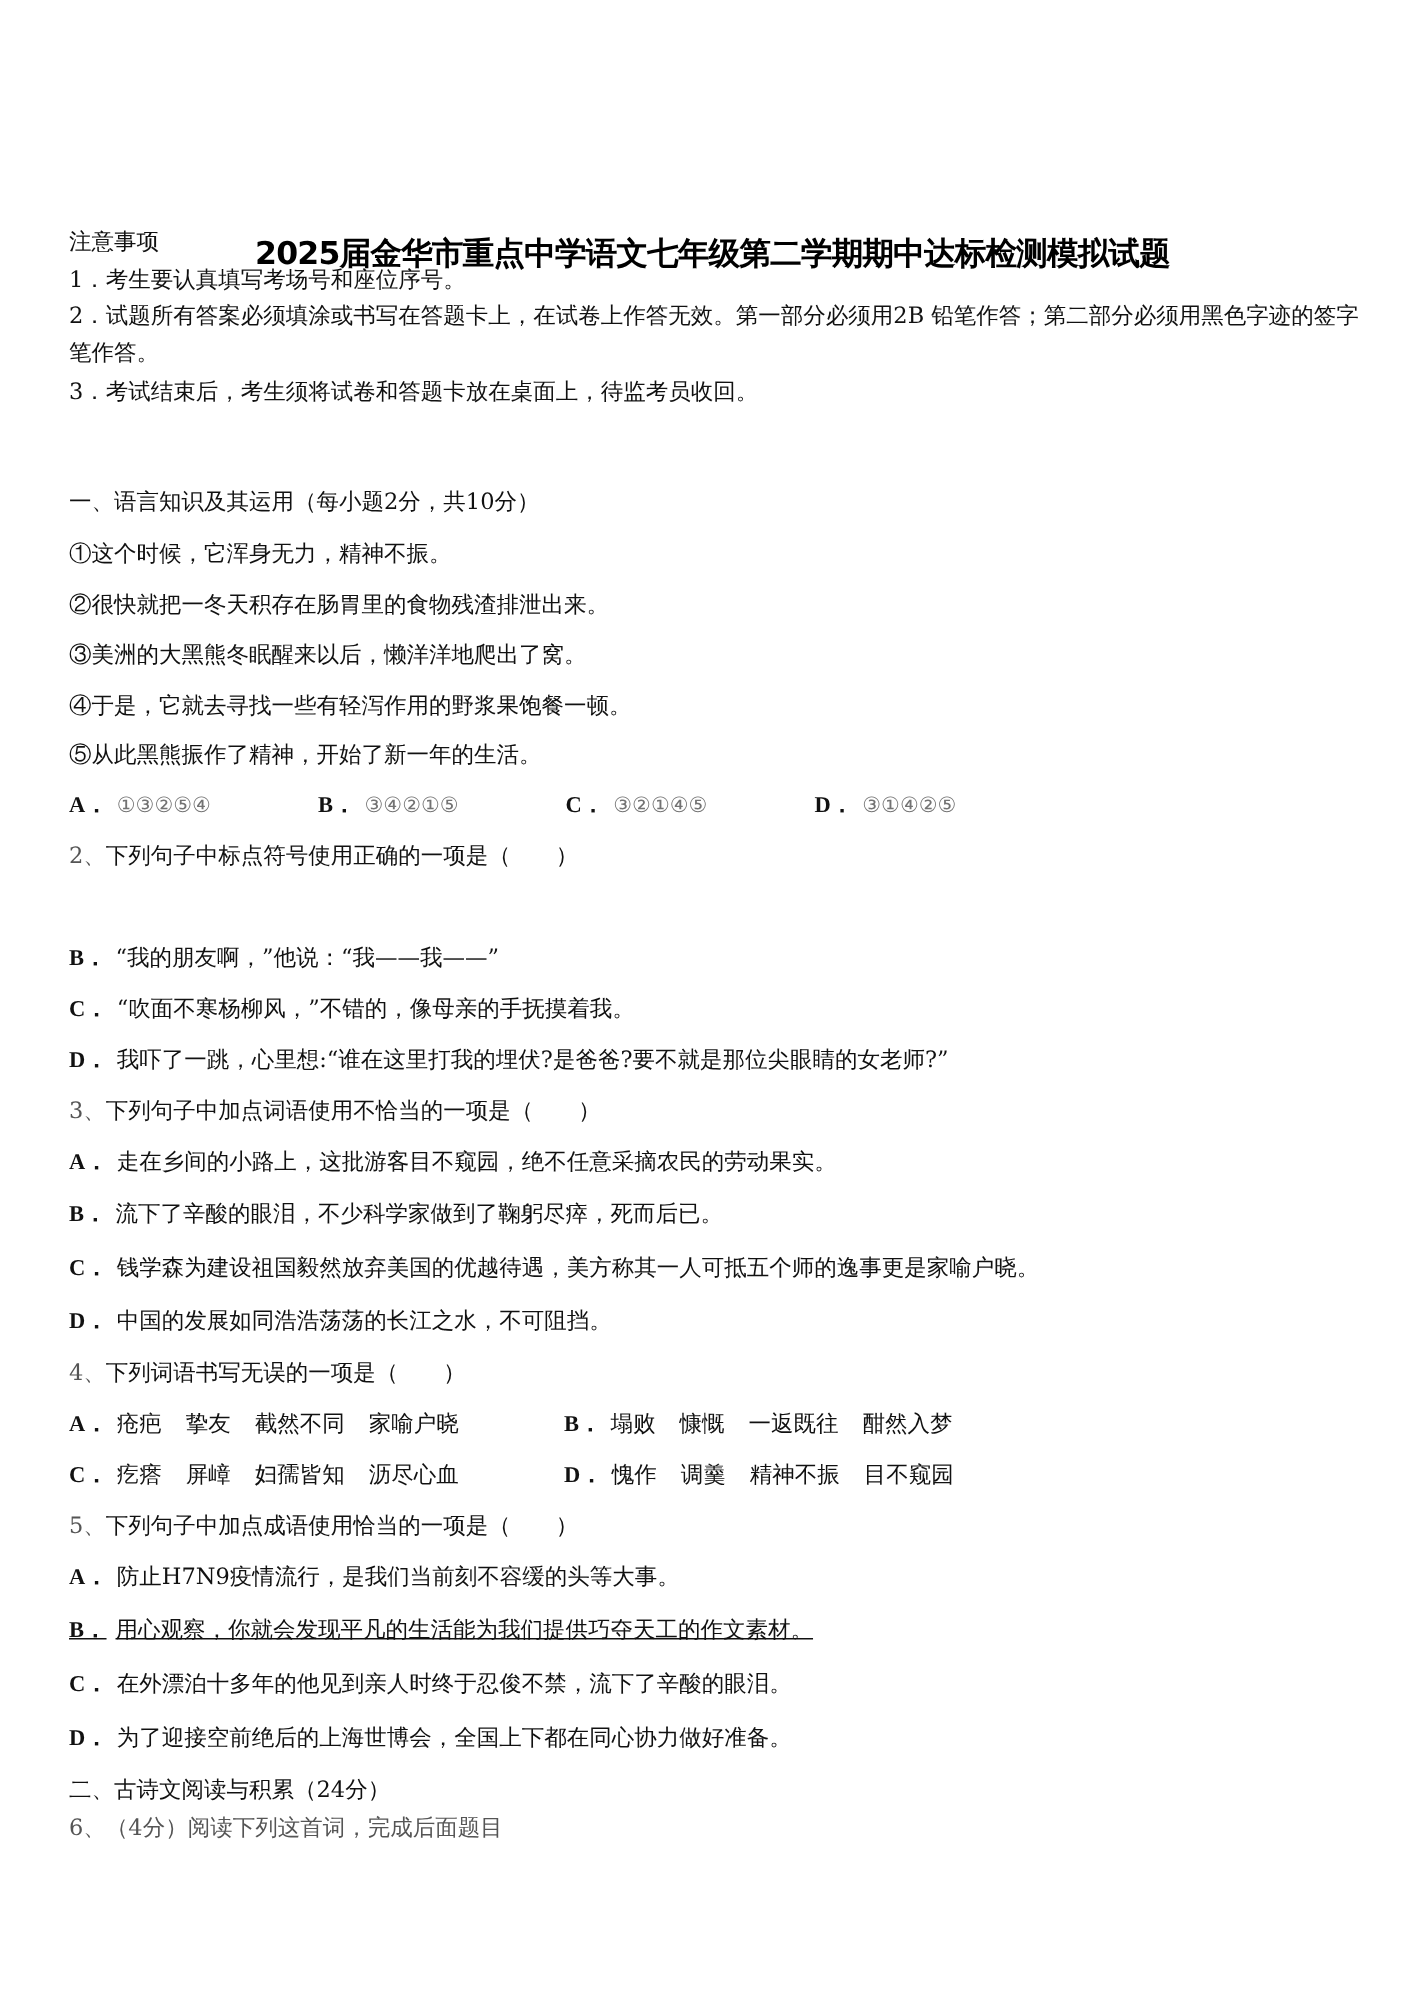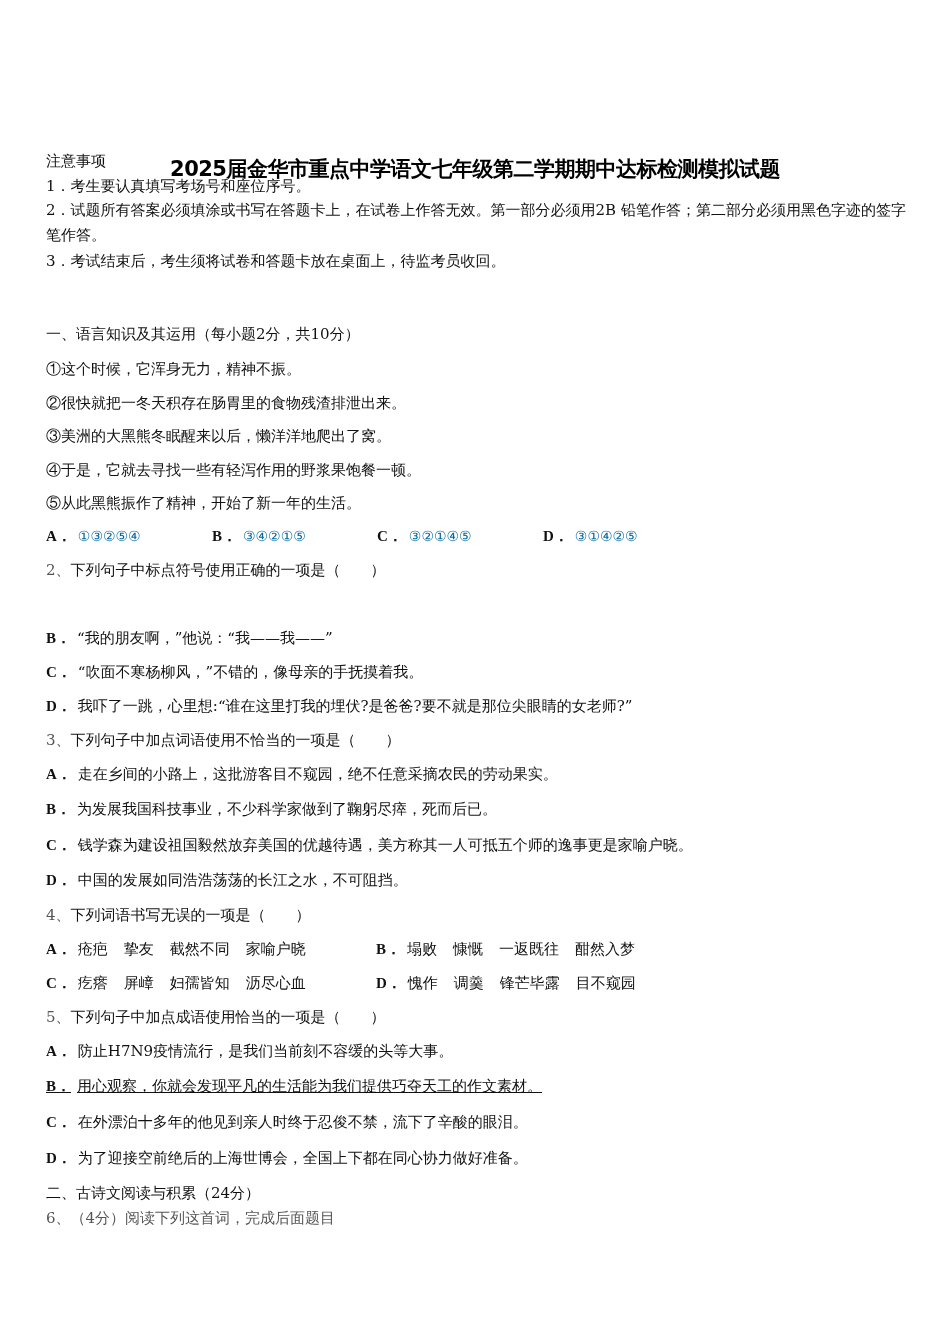--- a/index.html
+++ b/index.html
@@ -37,21 +37,21 @@
       left: 46px;
       font-size: 15px;
       line-height: 20px;
       white-space: nowrap;
       color: #111;
     }
     .line.wrap { white-space: normal; width: 862px; line-height: 25px; }
     .note-head { font-family: "DejaVu Sans", "Liberation Sans", sans-serif; font-size: 15px; }
     .num { color: #555; }
     .opt-letter { font-weight: bold; font-family: "Liberation Serif", "DejaVu Serif", serif; margin-right: 6px; }
-    .circled { color: #0369a1; font-size: 14px; letter-spacing: 0px; }
+    .circled { color: #737373; font-size: 14px; letter-spacing: 0px; }
     .opt-row { position: absolute; left: 46px; font-size: 15px; line-height: 20px; white-space: nowrap; }
     .opt-row .cell { position: absolute; white-space: nowrap; }
     .words span.w { margin-right: 16px; }
     .section { font-weight: normal; }
     .gray { color: #555; }
   </style>
 </head>
 <body>
 
 <div class="page">
@@ -82,41 +82,41 @@
     <span class="num">2、</span><span>下列句子中标点符号使用正确的一项是（　　）</span>
   </div>
   <div class="line" style="top:628px;"><span class="opt-letter">B．</span><span>“我的朋友啊，”他说：“我——我——”</span></div>
   <div class="line" style="top:662px;"><span class="opt-letter">C．</span><span>“吹面不寒杨柳风，”不错的，像母亲的手抚摸着我。</span></div>
   <div class="line" style="top:696px;"><span class="opt-letter">D．</span><span>我吓了一跳，心里想:“谁在这里打我的埋伏?是爸爸?要不就是那位尖眼睛的女老师?”</span></div>
 
   <div class="line" style="top:730px;">
     <span class="num">3、</span><span>下列句子中加点词语使用不恰当的一项是（　　）</span>
   </div>
   <div class="line" style="top:764px;"><span class="opt-letter">A．</span><span>走在乡间的小路上，这批游客目不窥园，绝不任意采摘农民的劳动果实。</span></div>
-  <div class="line" style="top:799px;"><span class="opt-letter">B．</span><span>为发展我国科技事业，不少科学家做到了鞠躬尽瘁，死而后已。</span></div>
+  <div class="line" style="top:799px;"><span class="opt-letter">B．</span><span>流下了辛酸的眼泪，不少科学家做到了鞠躬尽瘁，死而后已。</span></div>
   <div class="line" style="top:835px;"><span class="opt-letter">C．</span><span>钱学森为建设祖国毅然放弃美国的优越待遇，美方称其一人可抵五个师的逸事更是家喻户晓。</span></div>
   <div class="line" style="top:870px;"><span class="opt-letter">D．</span><span>中国的发展如同浩浩荡荡的长江之水，不可阻挡。</span></div>
 
   <div class="line" style="top:905px;">
     <span class="num">4、</span><span>下列词语书写无误的一项是（　　）</span>
   </div>
   <div class="opt-row words" style="top:939px;">
     <span class="cell" style="left:0px;">
       <span class="opt-letter">A．</span><span class="w">疮疤</span><span class="w">挚友</span><span class="w">截然不同</span><span class="w">家喻户晓</span>
     </span>
     <span class="cell" style="left:330px;">
       <span class="opt-letter">B．</span><span class="w">塌败</span><span class="w">慷慨</span><span class="w">一返既往</span><span class="w">酣然入梦</span>
     </span>
   </div>
   <div class="opt-row words" style="top:973px;">
     <span class="cell" style="left:0px;">
       <span class="opt-letter">C．</span><span class="w">疙瘩</span><span class="w">屏嶂</span><span class="w">妇孺皆知</span><span class="w">沥尽心血</span>
     </span>
     <span class="cell" style="left:330px;">
-      <span class="opt-letter">D．</span><span class="w">愧作</span><span class="w">调羹</span><span class="w">锋芒毕露</span><span class="w">目不窥园</span>
+      <span class="opt-letter">D．</span><span class="w">愧作</span><span class="w">调羹</span><span class="w">精神不振</span><span class="w">目不窥园</span>
     </span>
   </div>
 
   <div class="line" style="top:1007px;">
     <span class="num">5、</span><span>下列句子中加点成语使用恰当的一项是（　　）</span>
   </div>
   <div class="line" style="top:1041px;"><span class="opt-letter">A．</span><span>防止H7N9疫情流行，是我们当前刻不容缓的头等大事。</span></div>
   <div class="line" style="top:1076px;text-decoration:underline;"><span class="opt-letter">B．</span><span>用心观察，你就会发现平凡的生活能为我们提供巧夺天工的作文素材。</span></div>
   <div class="line" style="top:1112px;"><span class="opt-letter">C．</span><span>在外漂泊十多年的他见到亲人时终于忍俊不禁，流下了辛酸的眼泪。</span></div>
   <div class="line" style="top:1148px;"><span class="opt-letter">D．</span><span>为了迎接空前绝后的上海世博会，全国上下都在同心协力做好准备。</span></div>

